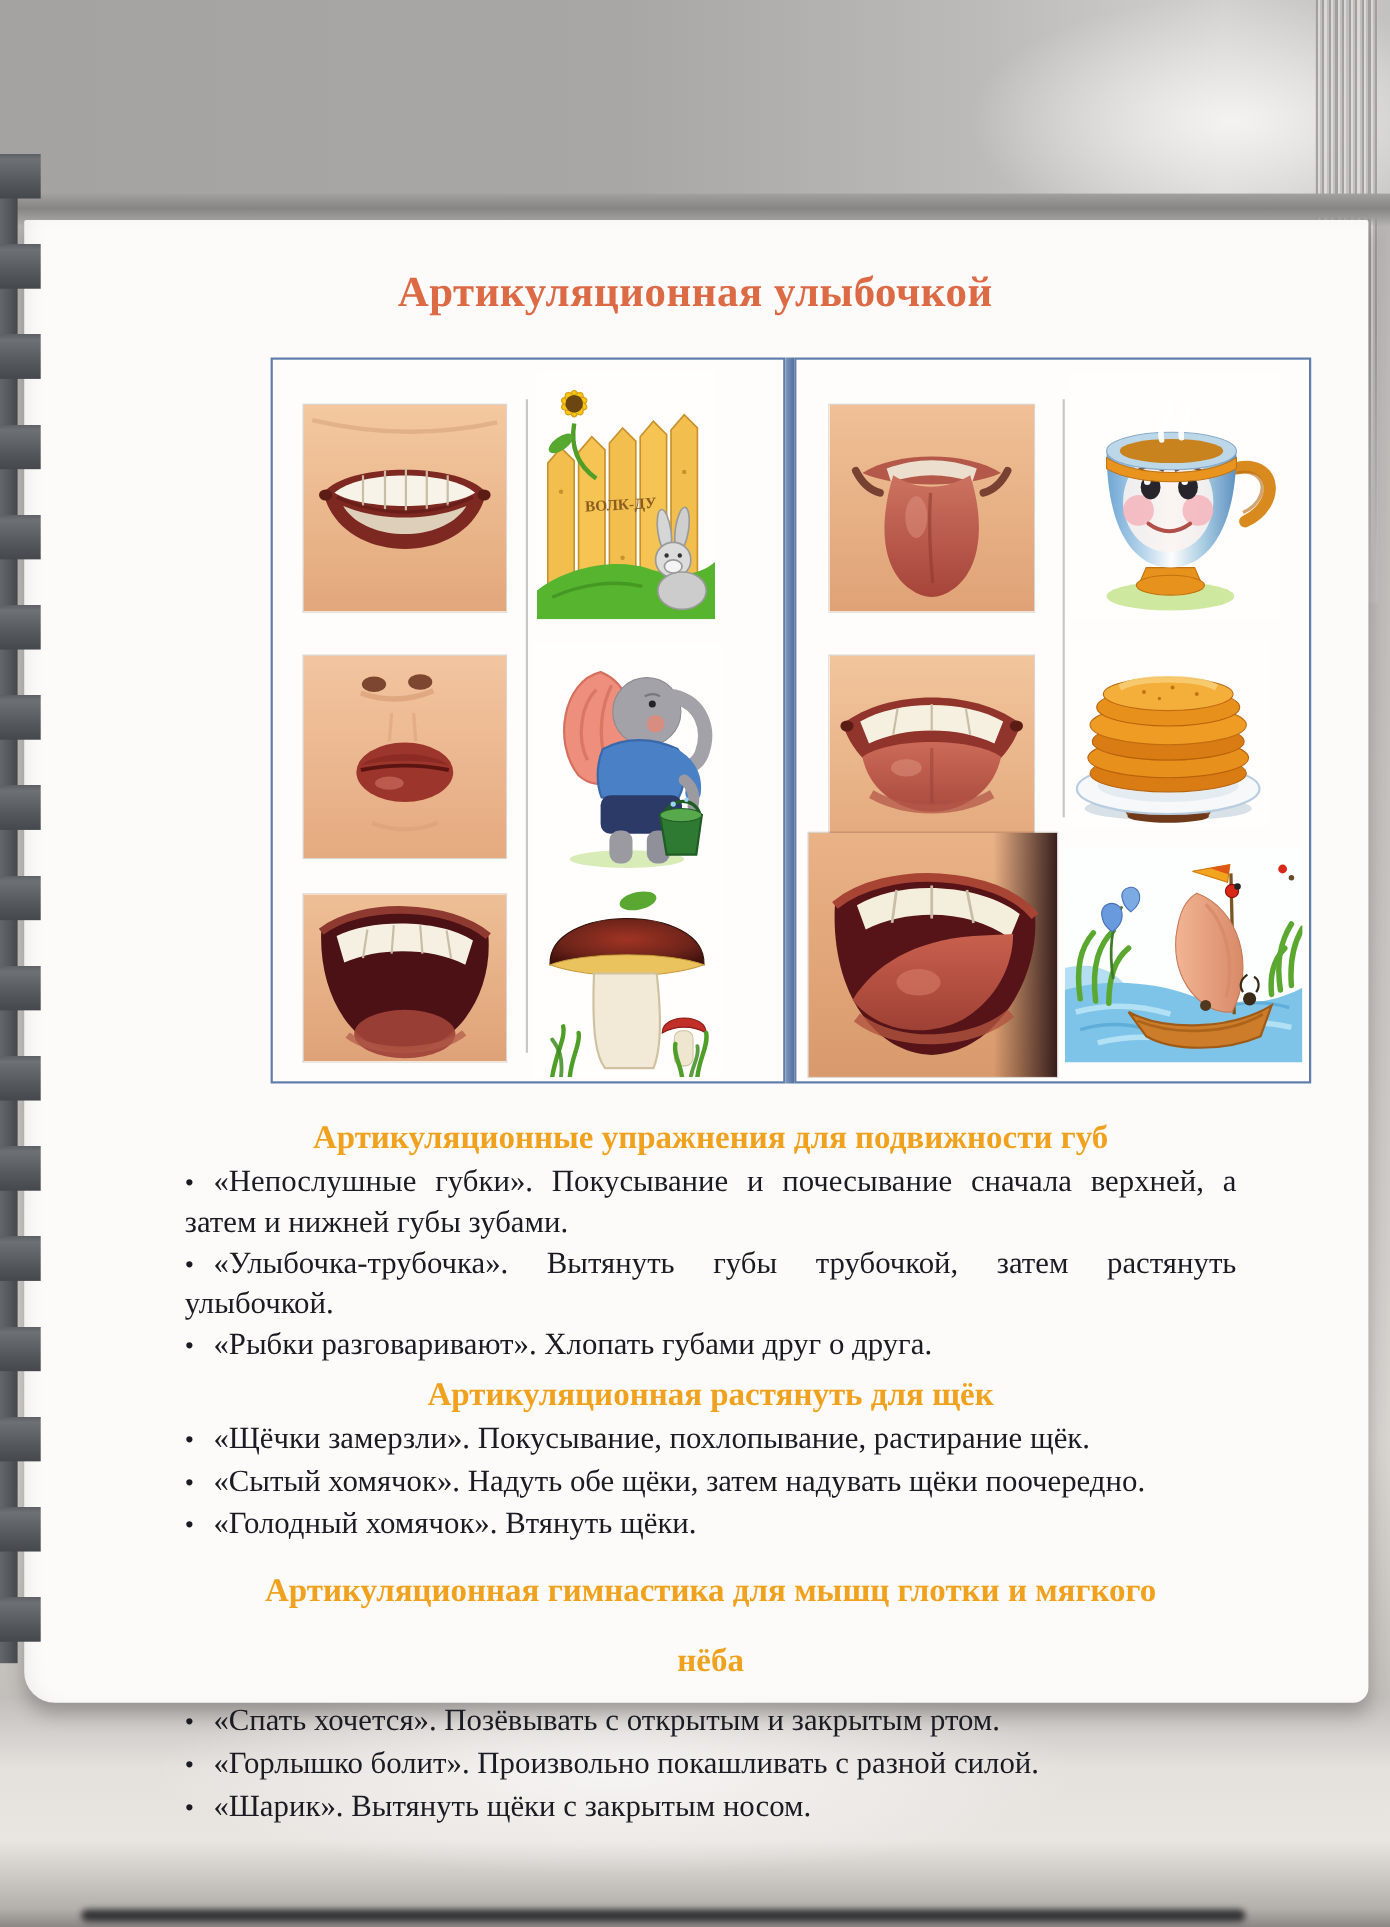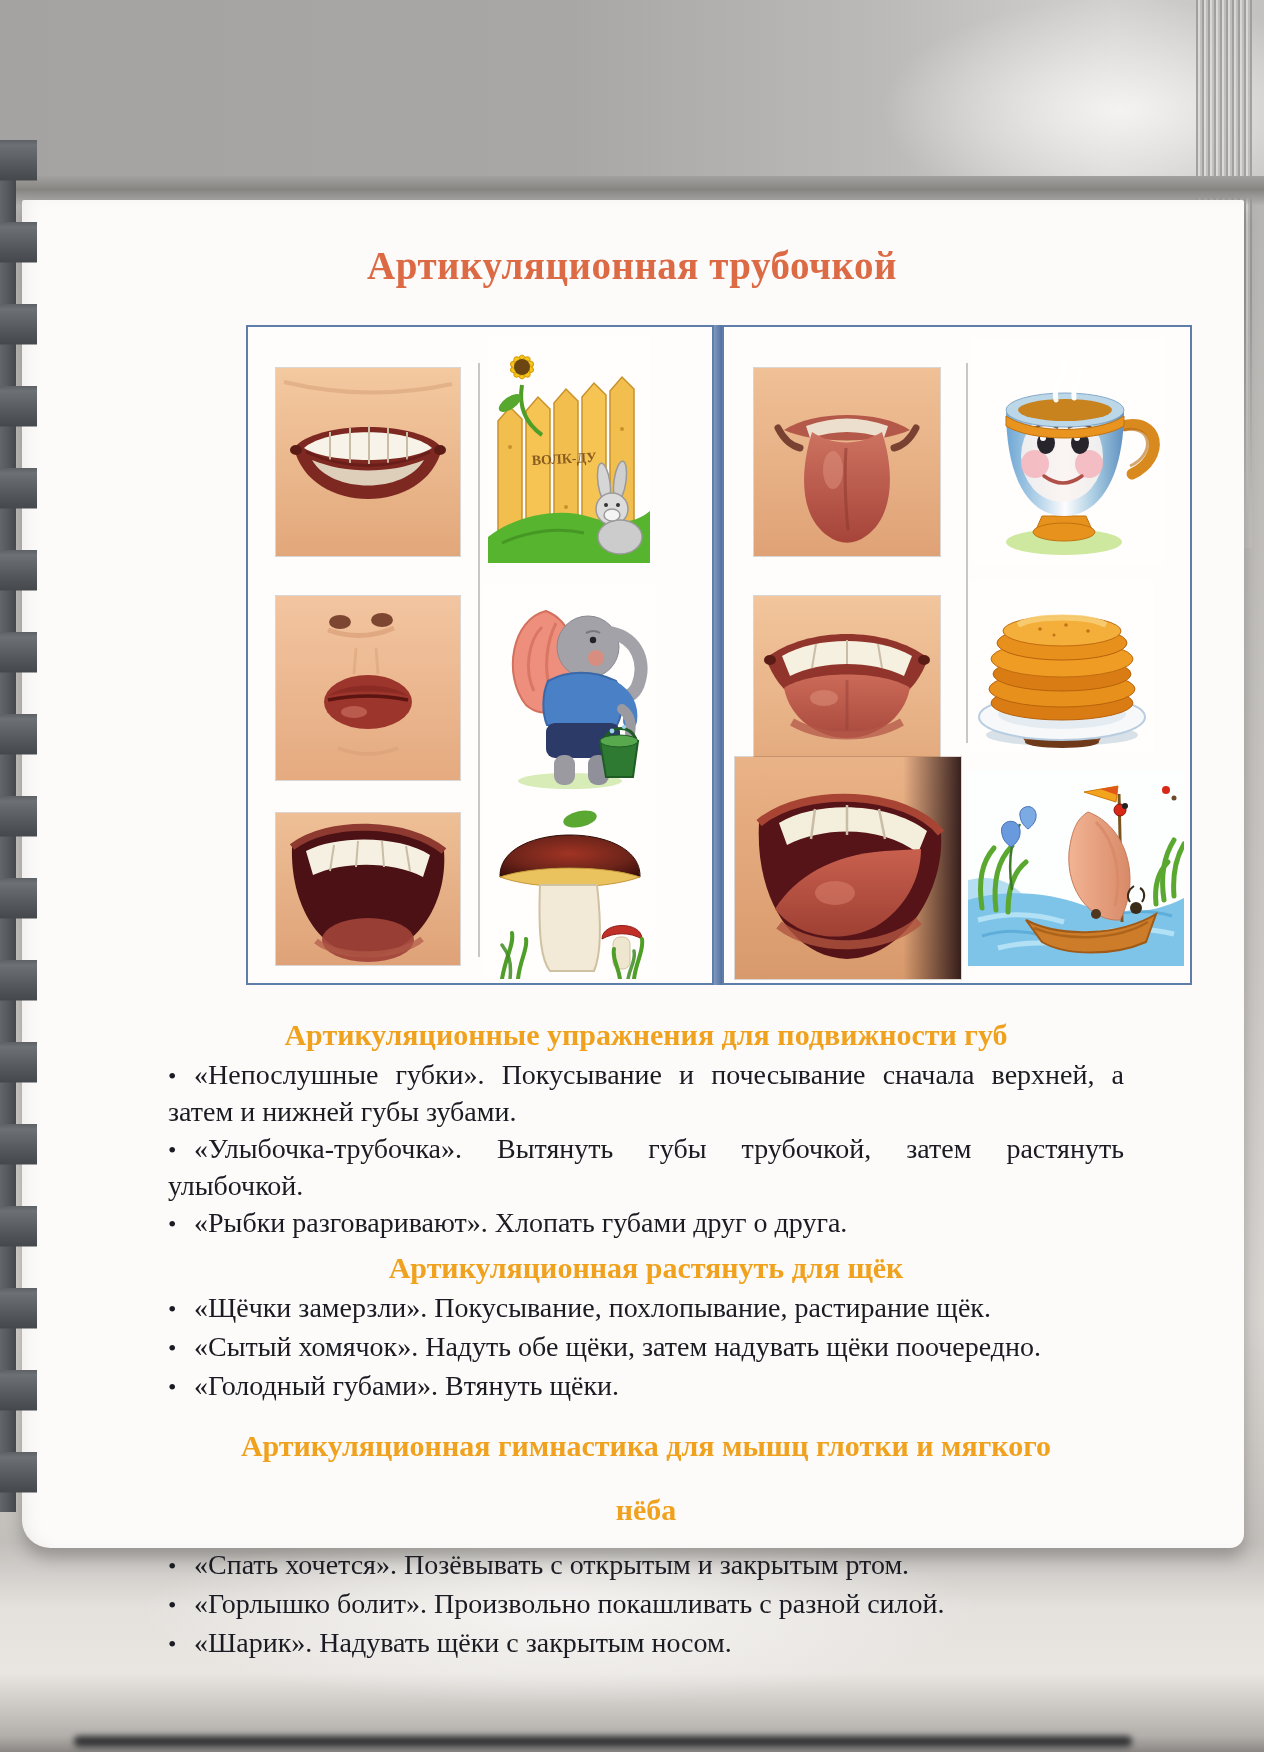--- a/index.html
+++ b/index.html
@@ -70,21 +70,21 @@
   <div class="right-streaks"></div>
   <div class="page-top-edge"></div>
   <div class="below-page"></div>
   <div class="bottom-strip"></div>
 
   <div class="page"></div>
 
   <div class="binding-spine"></div>
   <div class="binding-tabs"></div>
 
-  <h1 class="title">Артикуляционная трубочкой</h1>
+  <h1 class="title">Артикуляционная улыбочкой</h1>
 
   <div class="fig-box left">
     <div class="vline" style="left:230px;"></div>
 
     <div class="cell photo" style="left:28px;top:41px;width:184px;height:188px;">
       <svg viewBox="0 0 184 188" preserveAspectRatio="none">
         <defs>
             <linearGradient id="sk1" x1="0" y1="0" x2="0" y2="1">
           <stop offset="0" stop-color="#f4c9a0"></stop>
               <stop offset="1" stop-color="#e2a77b"></stop>
@@ -452,21 +452,21 @@
   <div class="text-col">
 
     <h2 class="sec s1">Артикуляционные упражнения для подвижности губ</h2>
     <div class="li"><span class="b">•</span><span>«Непослушные губки». Покусывание и почесывание сначала верхней, а затем и нижней губы зубами.</span></div>
     <div class="li"><span class="b">•</span><span>«Улыбочка-трубочка». Вытянуть губы трубочкой, затем растянуть улыбочкой.</span></div>
     <div class="li"><span class="b">•</span><span>«Рыбки разговаривают». Хлопать губами друг о друга.</span></div>
 
     <h2 class="sec s2">Артикуляционная растянуть для щёк</h2>
     <div class="li"><span class="b">•</span><span>«Щёчки замерзли». Покусывание, похлопывание, растирание щёк.</span></div>
     <div class="li"><span class="b">•</span><span>«Сытый хомячок». Надуть обе щёки, затем надувать щёки поочередно.</span></div>
-    <div class="li"><span class="b">•</span><span>«Голодный губами». Втянуть щёки.</span></div>
+    <div class="li"><span class="b">•</span><span>«Голодный хомячок». Втянуть щёки.</span></div>
 
     <h2 class="sec s3">Артикуляционная гимнастика для мышц глотки и мягкого нёба</h2>
     <div class="li"><span class="b">•</span><span>«Спать хочется». Позёвывать с открытым и закрытым ртом.</span></div>
     <div class="li"><span class="b">•</span><span>«Горлышко болит». Произвольно покашливать с разной силой.</span></div>
-    <div class="li"><span class="b">•</span><span>«Шарик». Надувать щёки с закрытым носом.</span></div>
+    <div class="li"><span class="b">•</span><span>«Шарик». Вытянуть щёки с закрытым носом.</span></div>
 
   </div>
 </div>
 
 </body></html>

